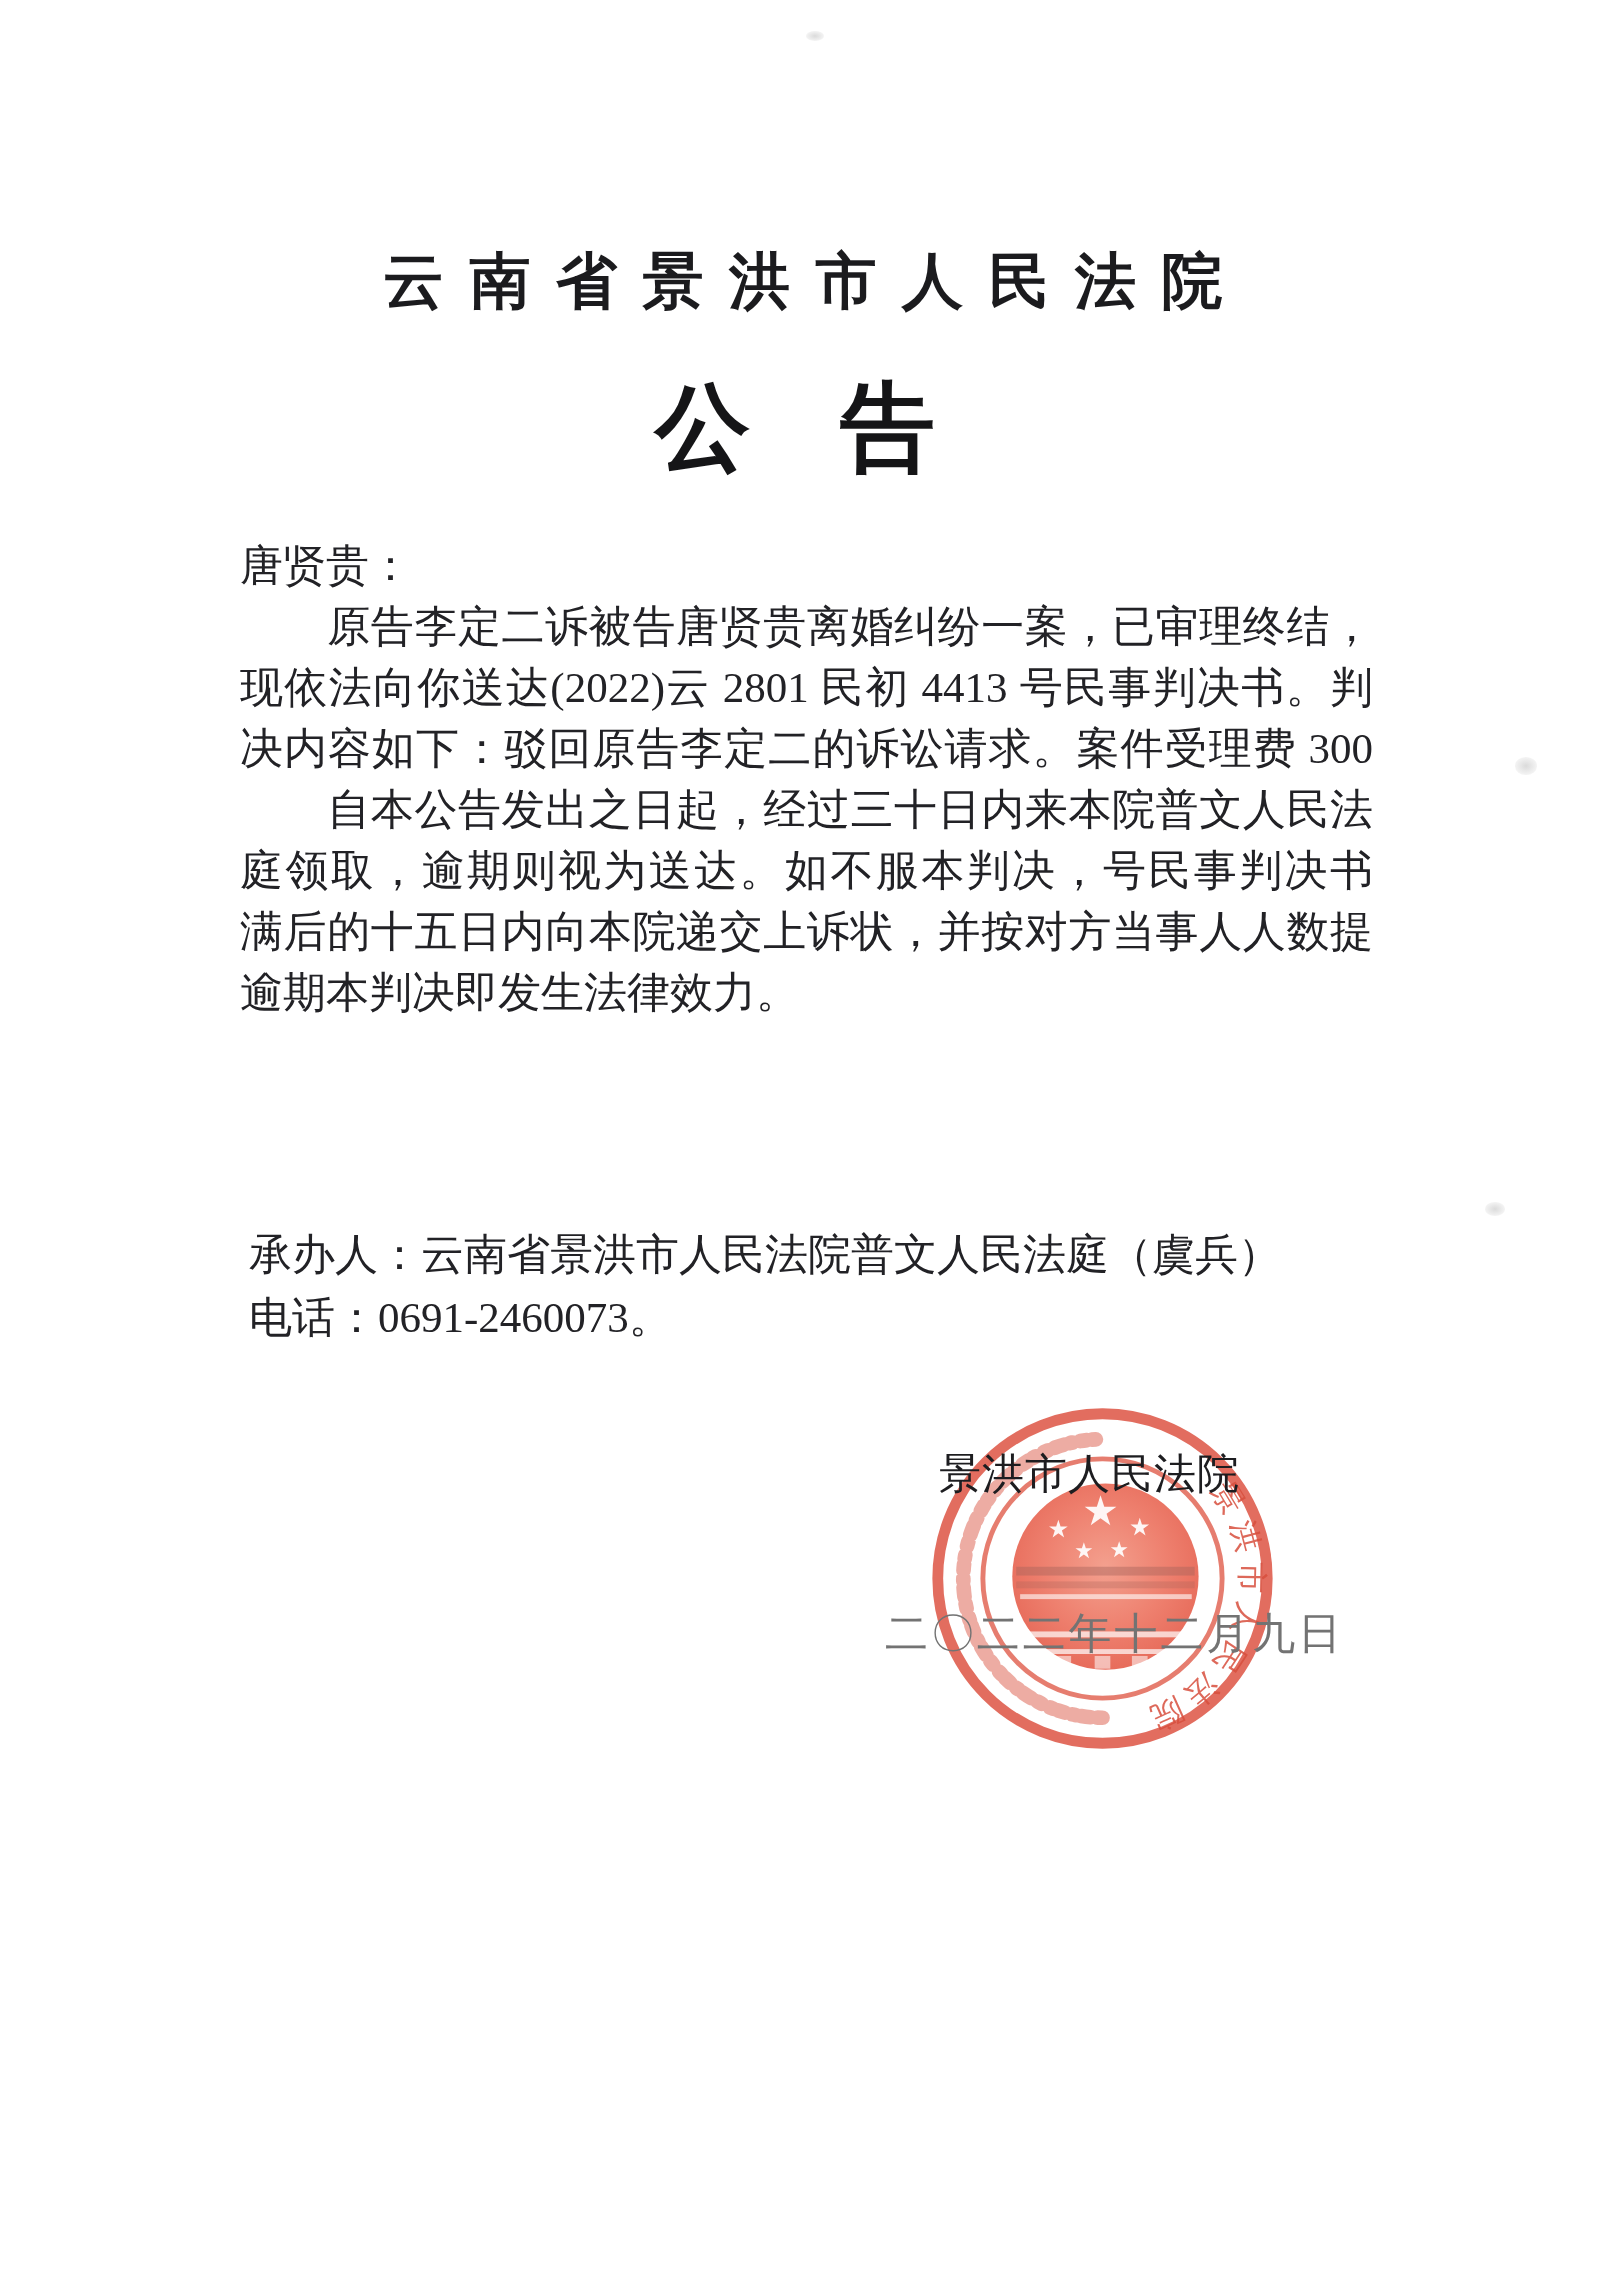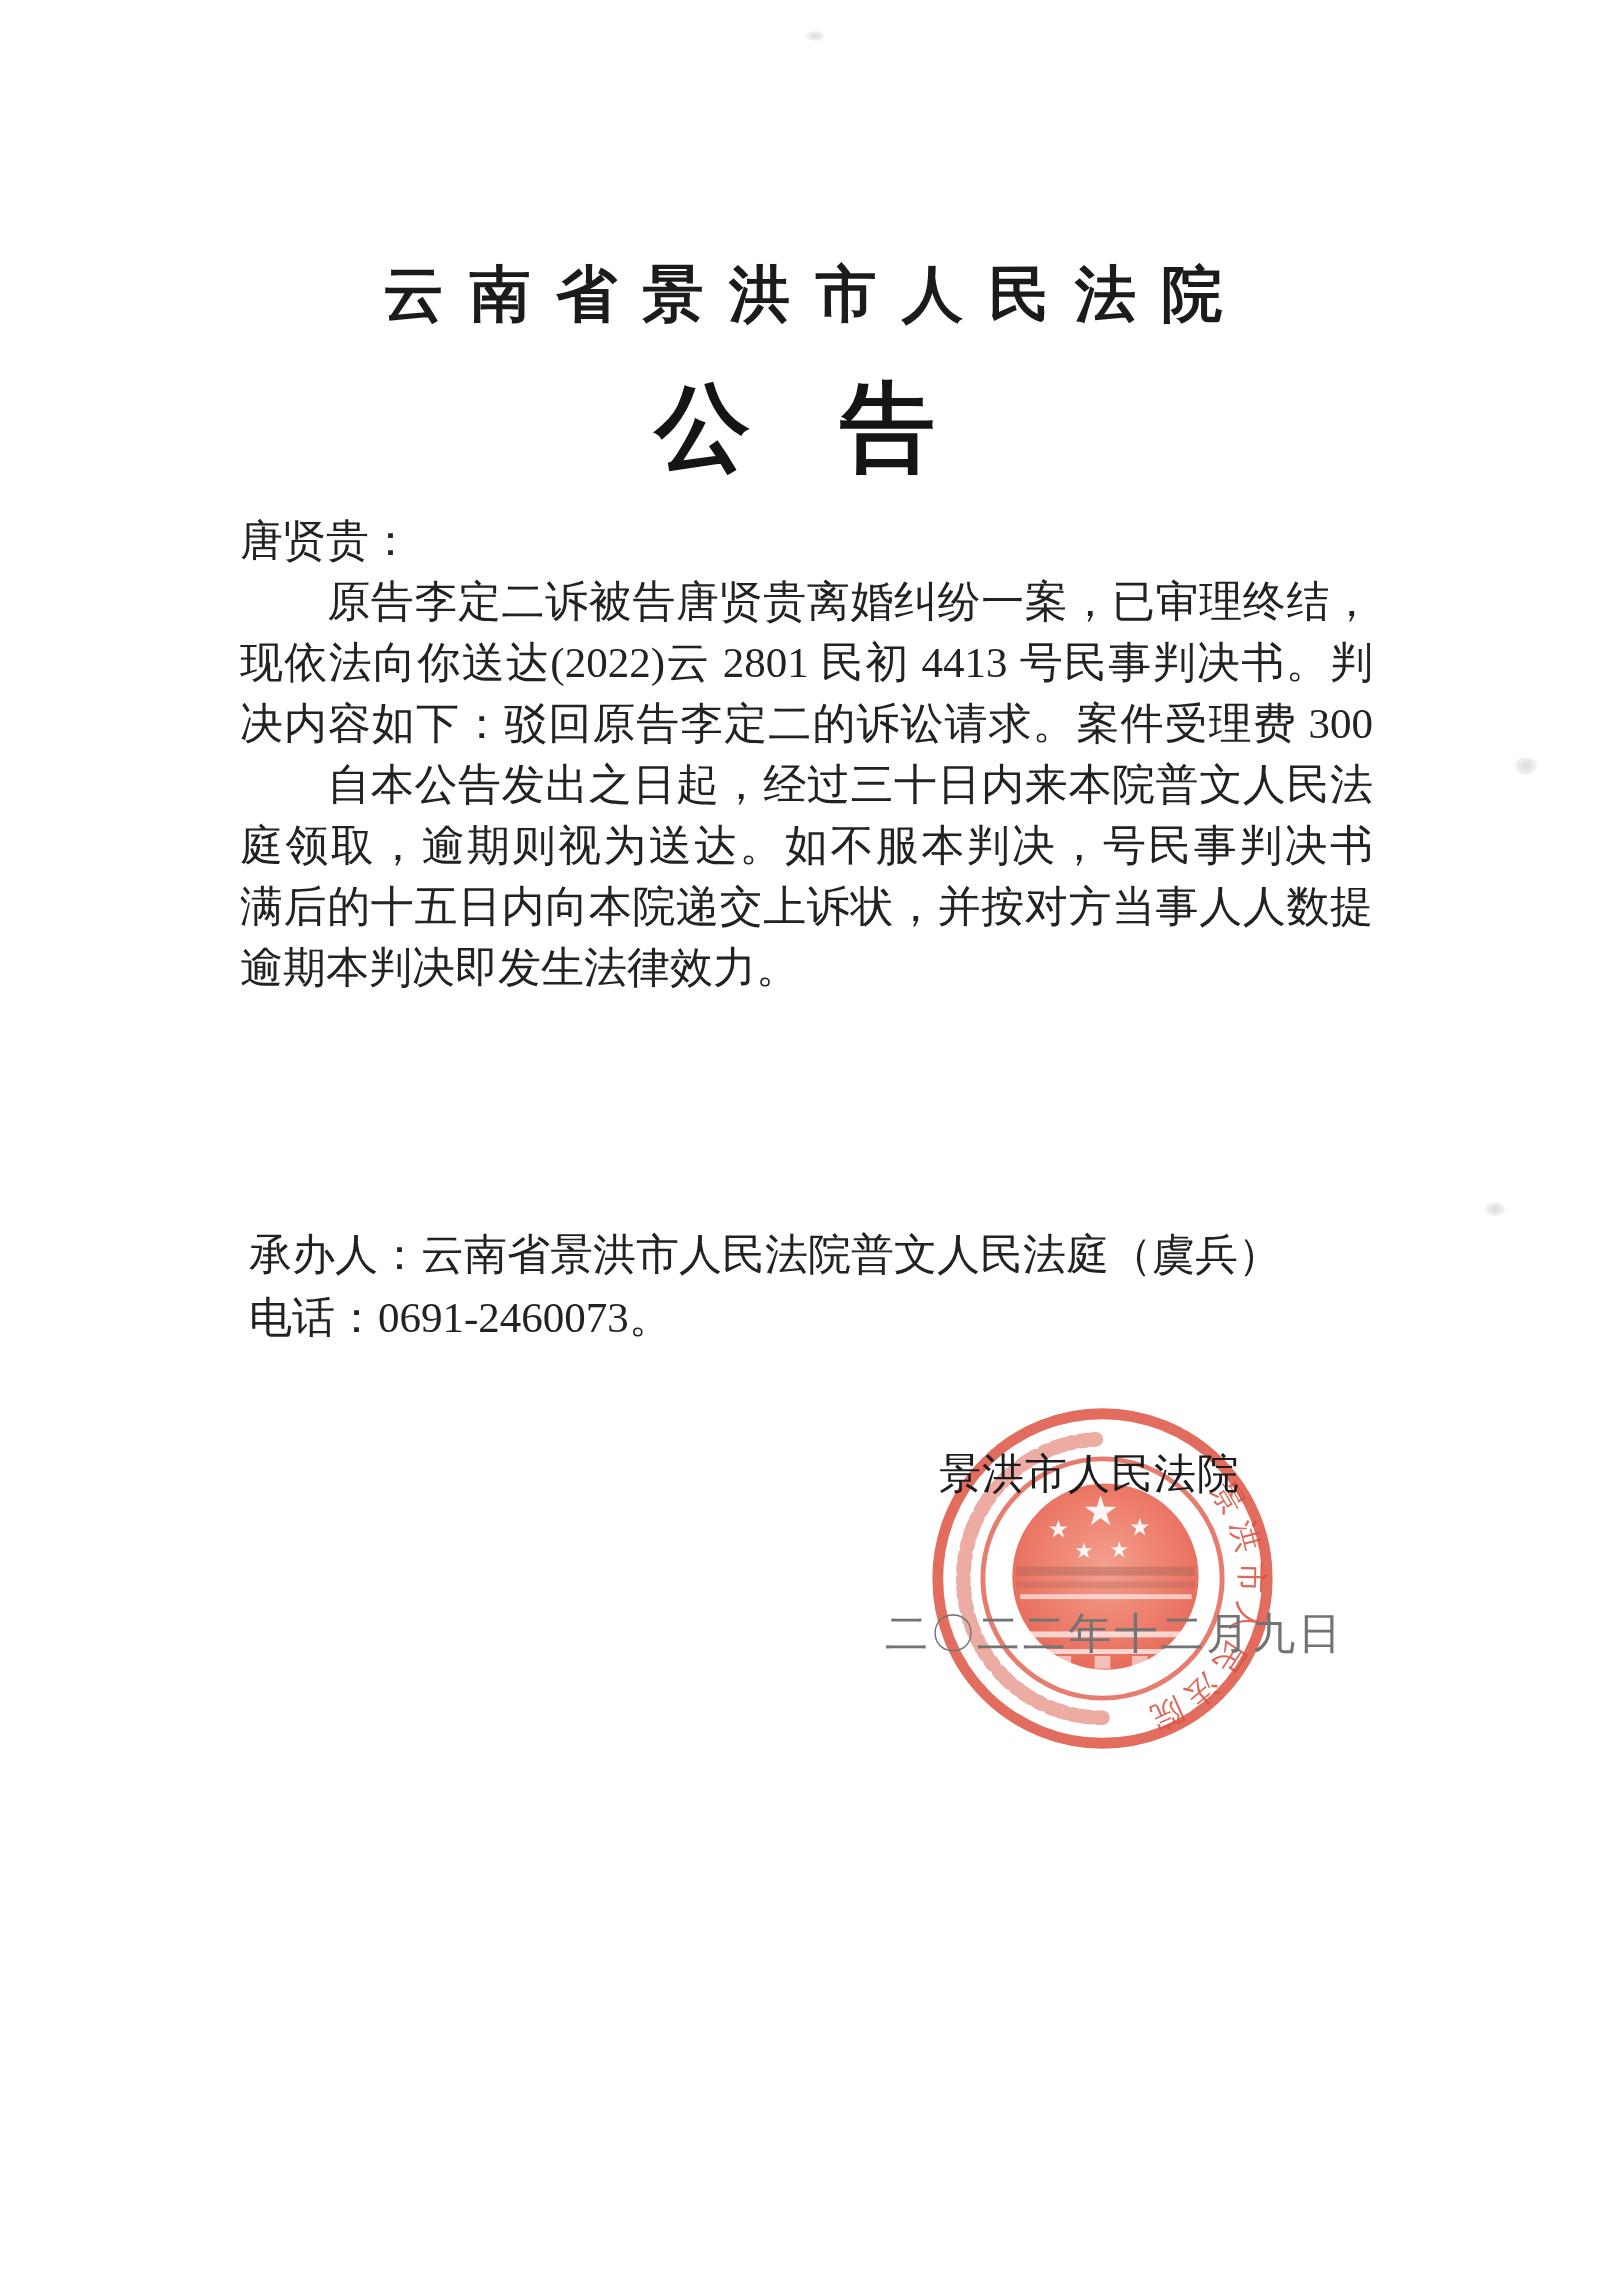--- a/index.html
+++ b/index.html
@@ -12,21 +12,21 @@
     position: relative;
     width: 1620px;
     height: 2292px;
     margin: 0 auto;
     background: #ffffff;
     overflow: hidden;
     color: #1d1d1f;
   }
   .court-name {
     position: absolute;
-    top: 254px;
+    top: 241px;
     left: 0;
     width: 100%;
     text-align: center;
     font-size: 61px;
     font-weight: 700;
     letter-spacing: 25.5px;
     padding-left: 11px;
     box-sizing: border-box;
     color: #1b1b1e;
     white-space: nowrap;
@@ -40,21 +40,21 @@
     font-size: 95px;
     font-weight: 900;
     letter-spacing: 90px;
     padding-left: 60px;
     box-sizing: border-box;
     color: #151517;
     white-space: nowrap;
   }
   .body-block {
     position: absolute;
-    top: 510px;
+    top: 535px;
     left: 240px;
     width: 1133px;
     font-size: 43px;
     line-height: 61px;
     color: #222226;
   }
   .body-line {
     height: 61px;
     white-space: nowrap;
     text-align: justify;

